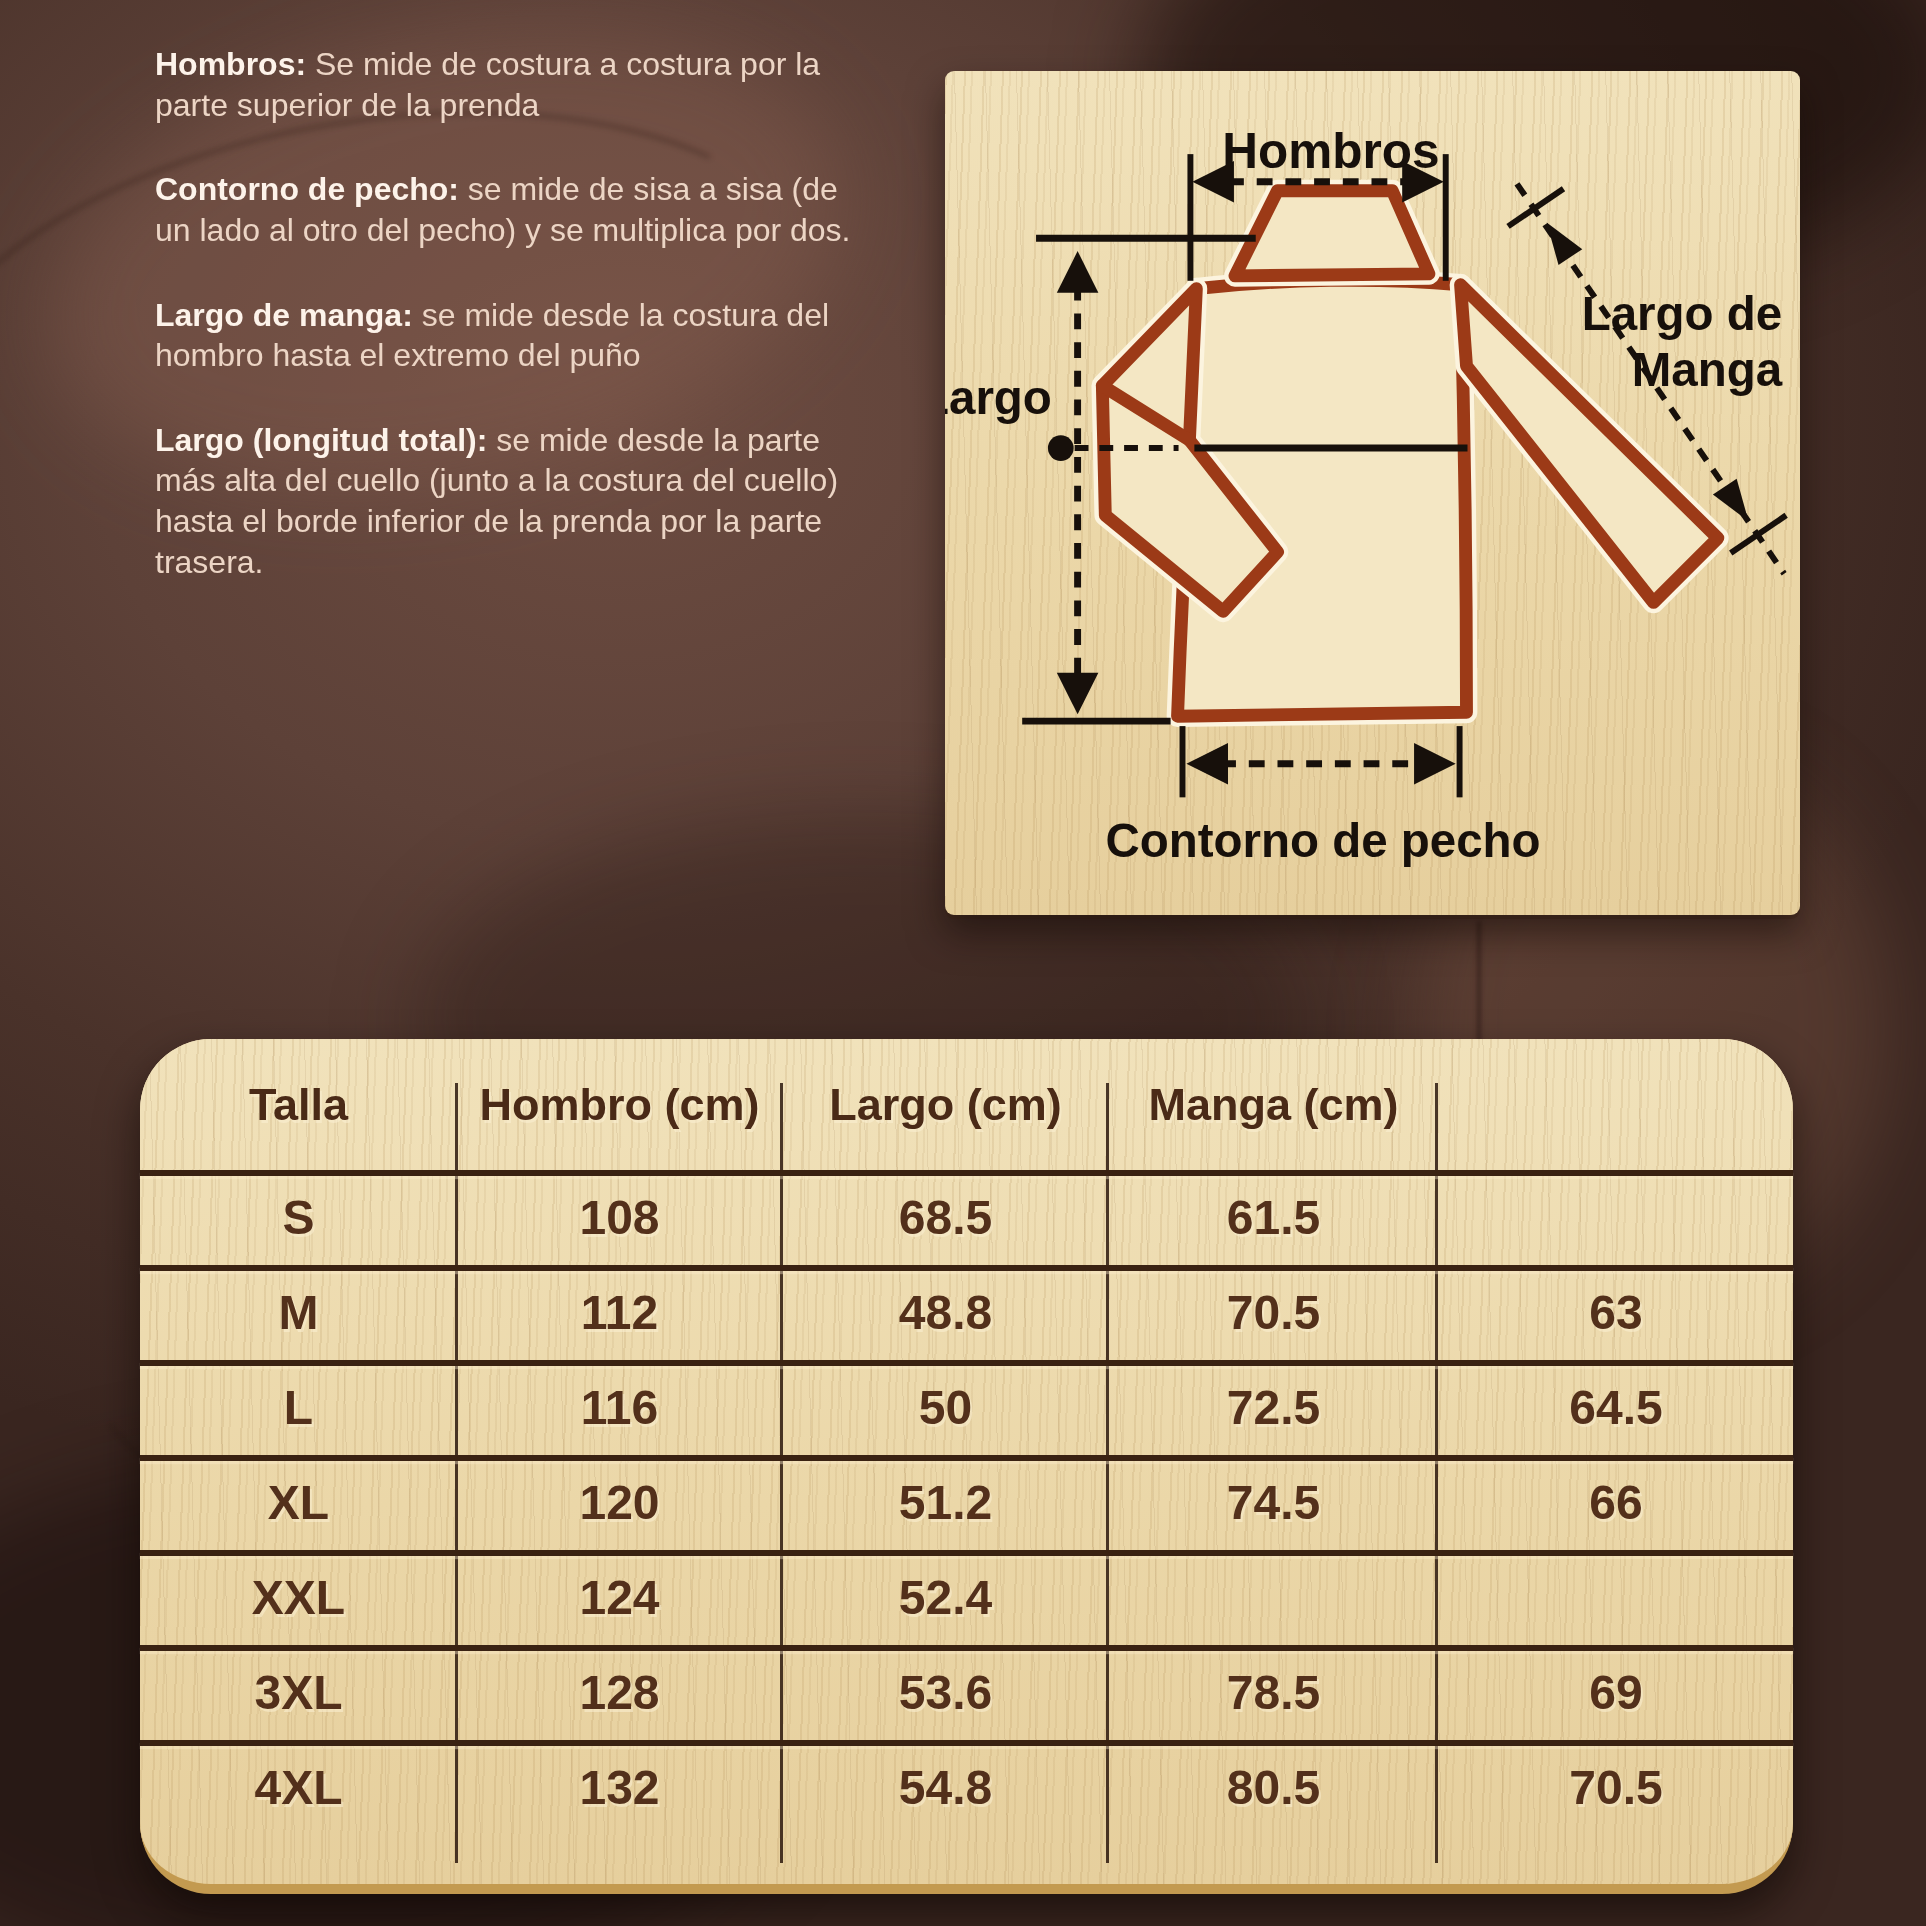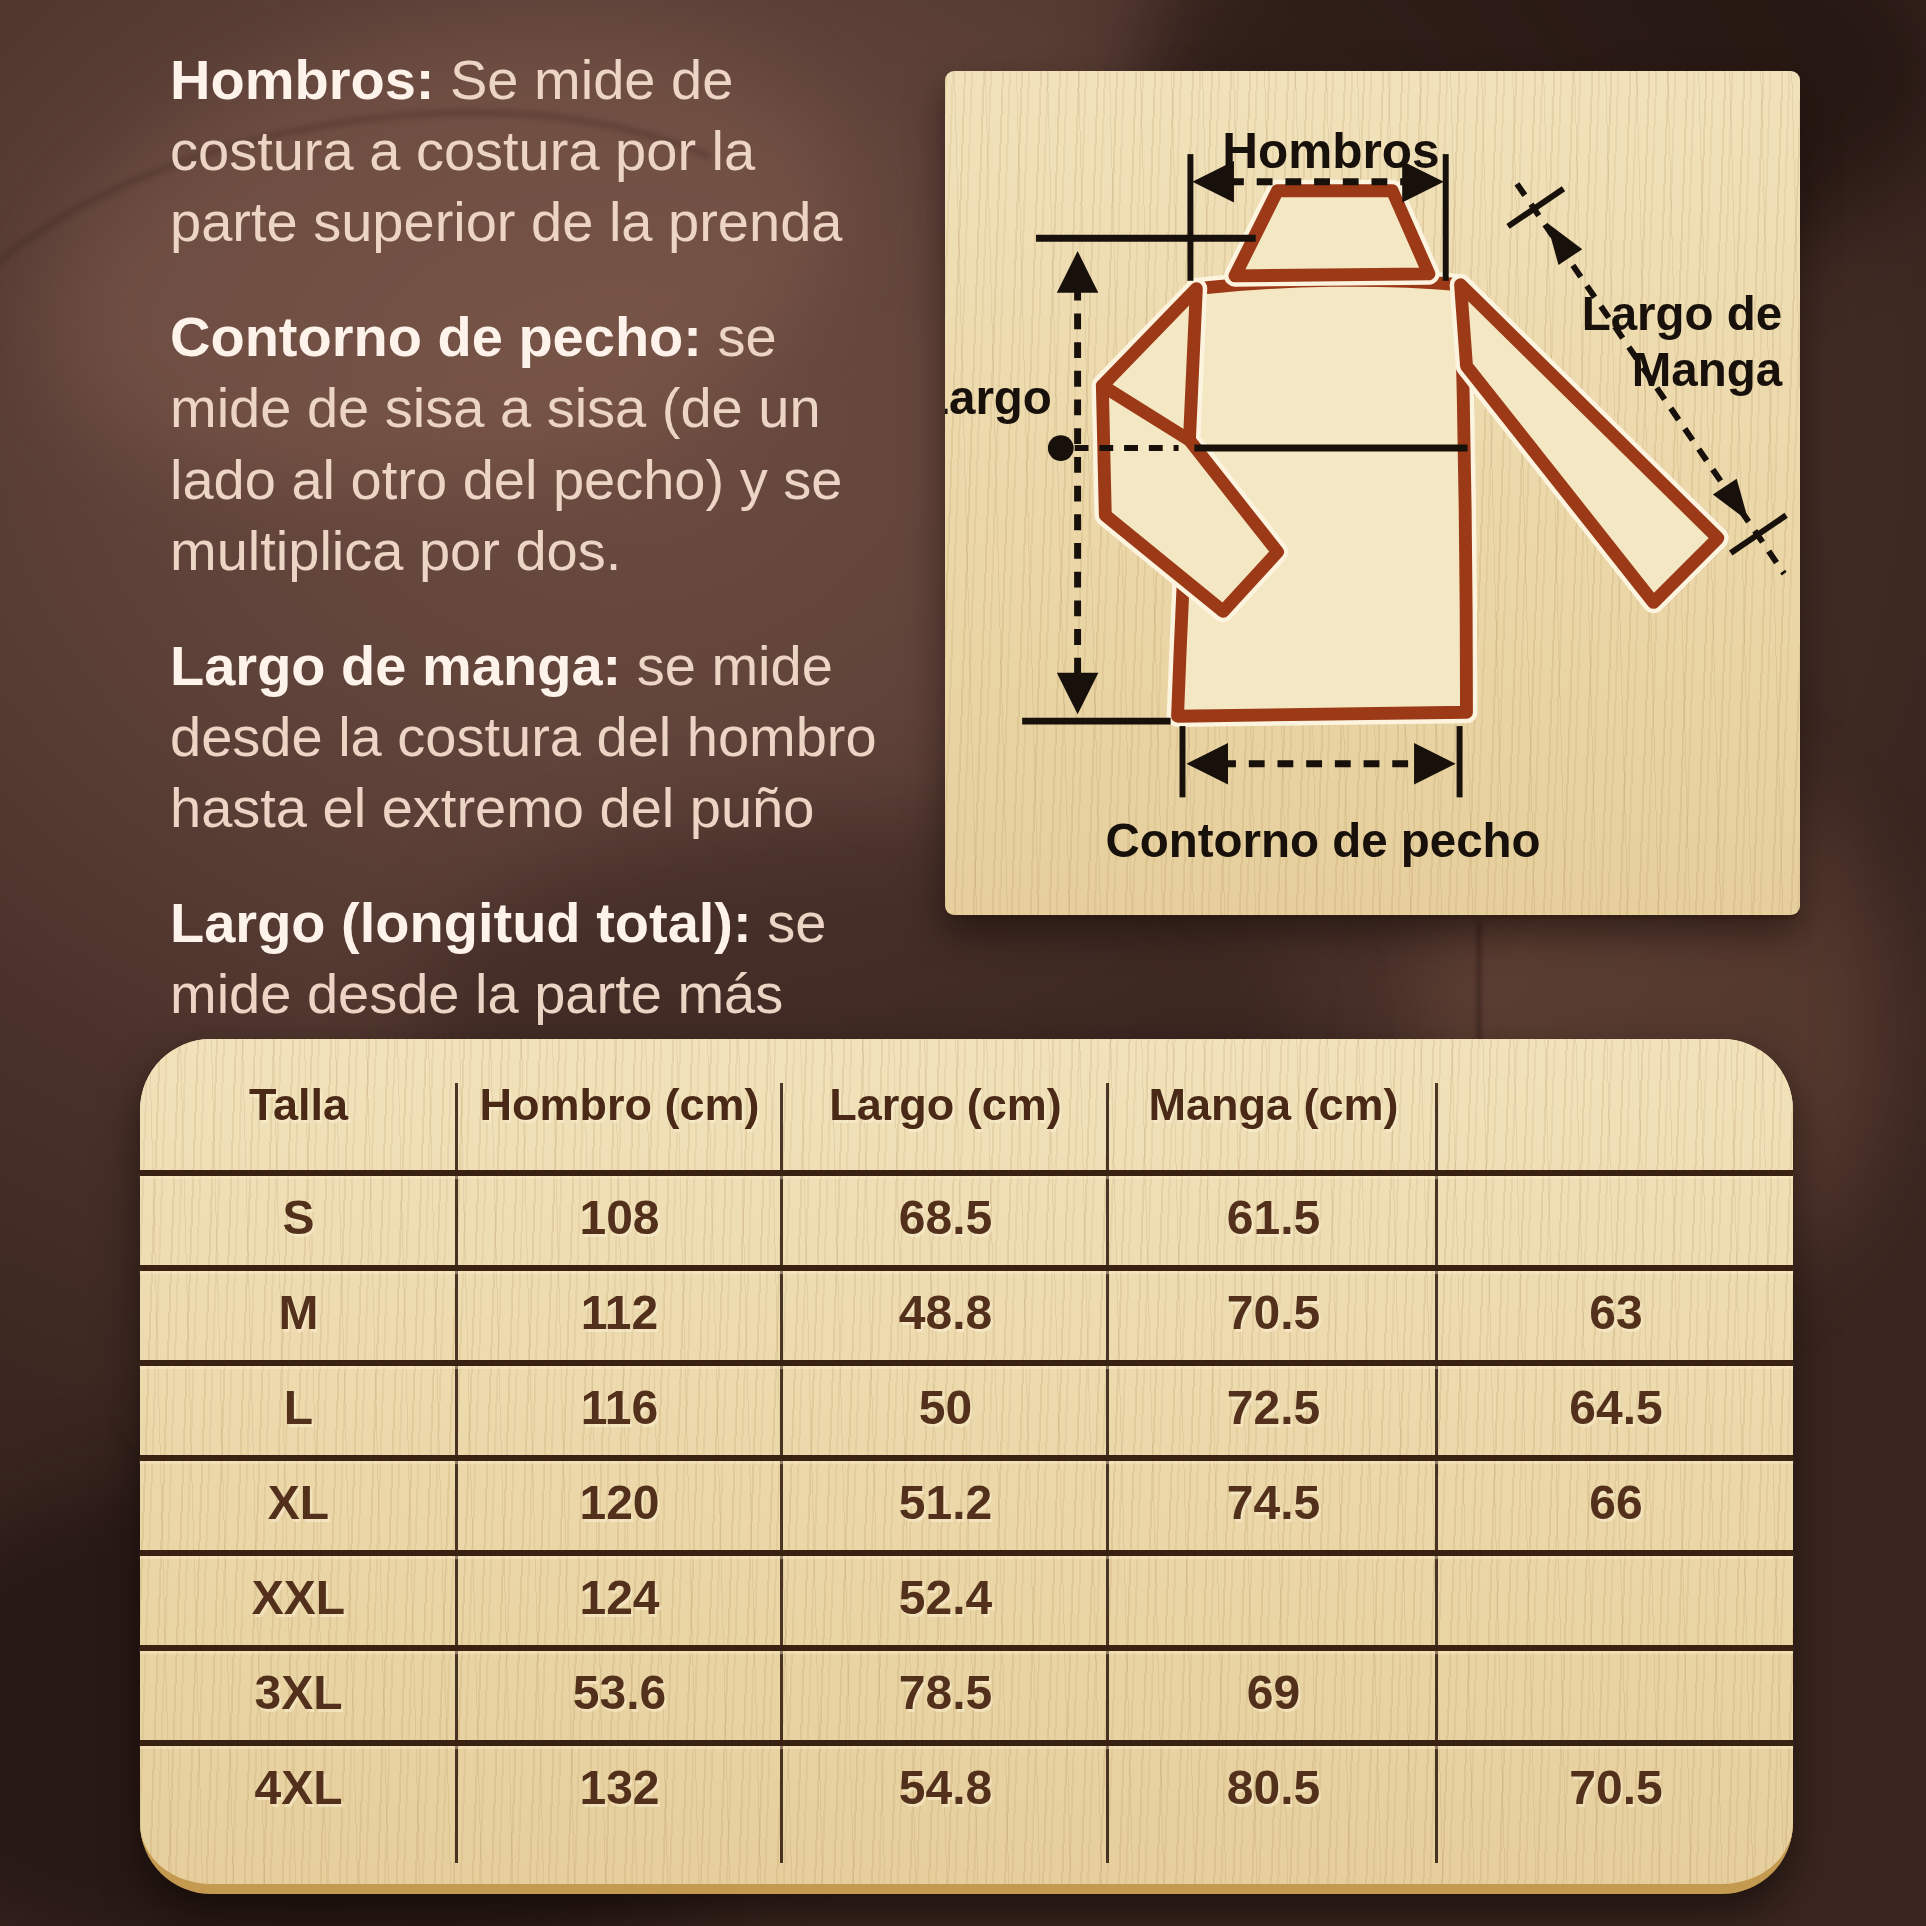--- a/index.html
+++ b/index.html
@@ -26,22 +26,22 @@
   .wood{background-color:#ecd9ae;
     background-image:
       repeating-linear-gradient(92deg, rgba(164,124,66,.15) 0 2px, rgba(0,0,0,0) 2px 7px, rgba(150,110,55,.09) 7px 9px, rgba(0,0,0,0) 9px 19px),
       repeating-linear-gradient(88.5deg, rgba(120,82,40,.10) 0 1px, rgba(0,0,0,0) 1px 31px),
       linear-gradient(180deg,#f1e2bb 0%, #ebd7a8 55%, #e6cf9d 100%);}
   .diagram-panel{position:absolute;left:945px;top:71px;width:855px;height:844px;border-radius:9px;
     box-shadow:0 18px 36px rgba(18,9,5,.55), 0 4px 0 rgba(70,40,22,.35);}
   .diagram-panel svg{position:absolute;inset:0;}
   .dlabel{font-family:"Liberation Sans",sans-serif;font-weight:600;fill:#17100b;}
   
-  .instructions{position:absolute;left:170px;top:44px;width:709px;
-    font-size:56px;line-height:1.27;color:#ecd5c5;}
+  .instructions{position:absolute;left:155px;top:44px;width:709px;
+    font-size:32px;line-height:1.27;color:#ecd5c5;}
   .instructions p{margin:0 0 44px 0;}
   .instructions b{color:#fdf3ea;font-weight:bold;}
   
   .table-panel{position:absolute;left:140px;top:1039px;width:1653px;height:845px;border-radius:71px;
     border-bottom:10px solid #c39a50;box-sizing:content-box;
     box-shadow:0 20px 42px rgba(14,7,4,.6);}
   .trow{display:grid;grid-template-columns:317px 325px 327px 329px 356px;height:95px;}
   .trow.head{height:131px;}
   .cell{display:flex;align-items:center;justify-content:center;
     font-weight:bold;color:#53301b;font-size:48px;
@@ -171,20 +171,21 @@
       <div class="cell">74.5</div>
       <div class="cell">66</div>
     </div>
     <div class="trow">
       <div class="cell">XXL</div>
       <div class="cell">124</div>
       <div class="cell">52.4</div>
     </div>
     <div class="trow">
       <div class="cell">3XL</div>
+      <div class="cell">128</div>
       <div class="cell">53.6</div>
       <div class="cell">78.5</div>
       <div class="cell">69</div>
     </div>
     <div class="trow">
       <div class="cell">4XL</div>
       <div class="cell">132</div>
       <div class="cell">54.8</div>
       <div class="cell">80.5</div>
       <div class="cell">70.5</div>

